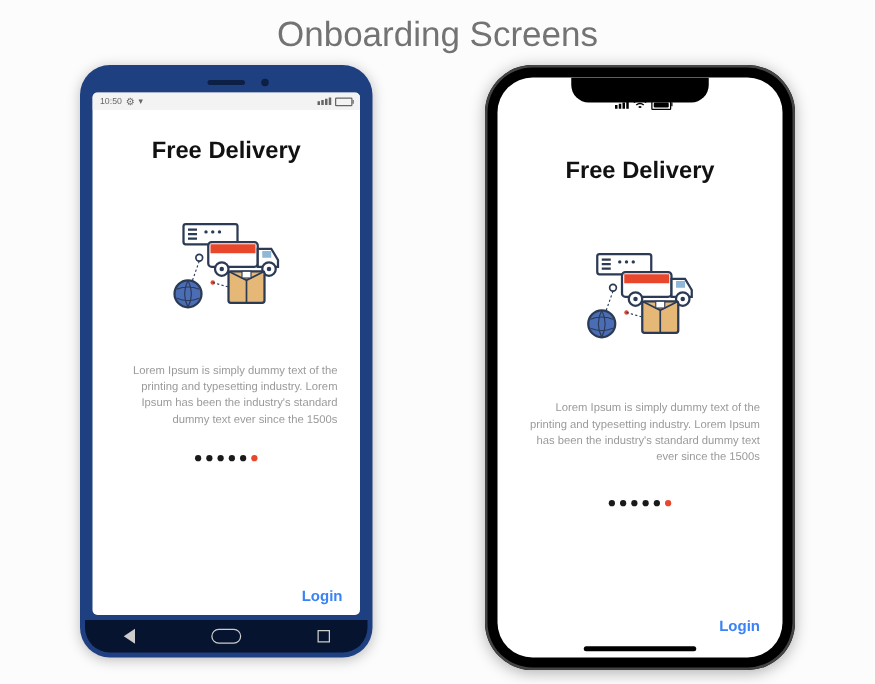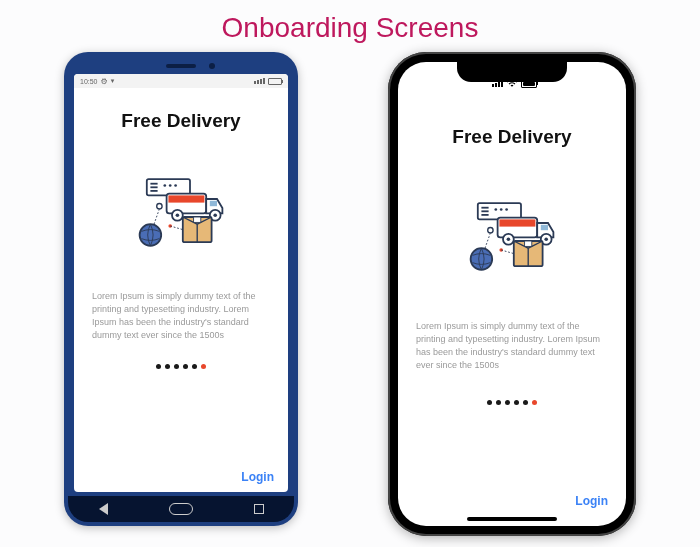--- a/index.html
+++ b/index.html
@@ -5,21 +5,21 @@
   * { box-sizing: border-box; margin: 0; padding: 0; }
   body {
     width: 700px; height: 547px;
     font-family: -apple-system, BlinkMacSystemFont, "Segoe UI", Arial, sans-serif;
     background: #fcfcfd;
     position: relative;
     overflow: hidden;
   }
   .page-title {
     text-align: center;
-    color: #be185d;
+    color: #737373;
     font-size: 28px;
     font-weight: 400;
     padding-top: 12px;
   }
   .phones {
     display: flex;
     justify-content: center;
     gap: 90px;
     margin-top: 8px;
   }
@@ -156,21 +156,21 @@
   }
   .illustration {
     margin-top: 40px;
     width: 110px;
     height: 90px;
   }
   .app-desc {
     margin-top: 28px;
     font-size: 9px;
     color: #9a9a9a;
-    text-align: left;
+    text-align: right;
     line-height: 1.45;
     padding: 0 2px;
   }
   .dots {
     margin-top: 22px;
     display: flex;
     gap: 4px;
   }
   .dot {
     width: 5px; height: 5px;

